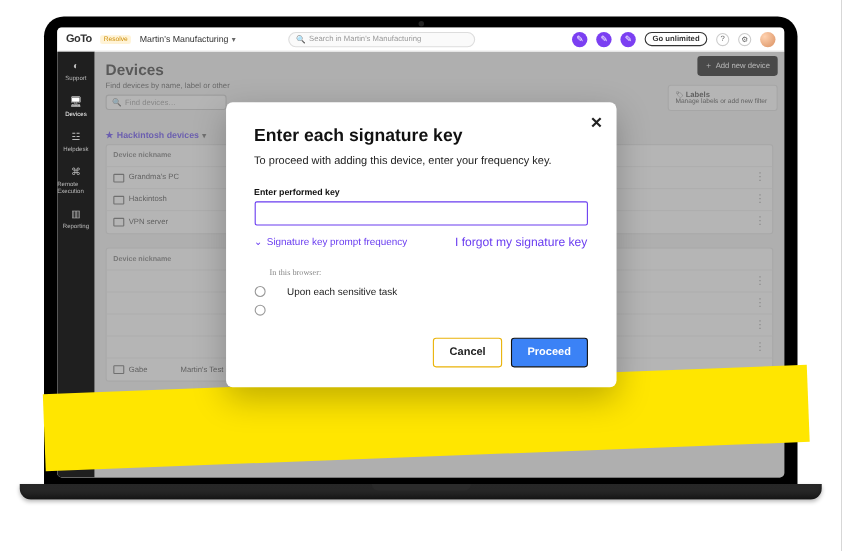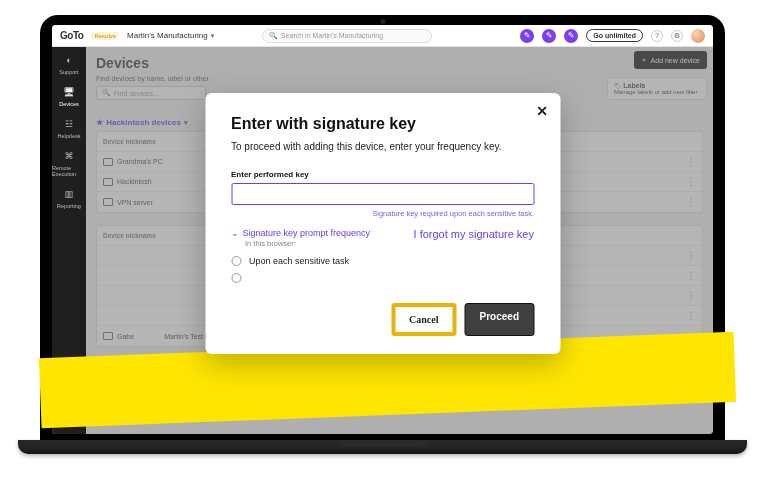--- a/index.html
+++ b/index.html
@@ -46,31 +46,31 @@
   .yellow-band{position:absolute;left:0;right:-10px;top:330px;height:70px;background:#ffe600;transform:rotate(-2.2deg);z-index:2;}
   .modal{position:absolute;z-index:5;left:50%;top:78px;transform:translateX(-50%);width:355px;background:#fff;border-radius:6px;box-shadow:0 10px 30px rgba(0,0,0,.25);padding:22px 26px 18px 26px;}
   .close{position:absolute;top:10px;right:12px;font-size:14px;color:#222;font-weight:700;cursor:pointer;}
   .m-title{font-size:16px;font-weight:800;color:#111;margin-bottom:8px;}
   .m-sub{font-size:10px;color:#222;margin-bottom:18px;}
   .field-label{font-size:8px;font-weight:700;color:#111;margin-bottom:4px;}
   .sig-input{width:100%;height:22px;border:1.3px solid #6a3df0;border-radius:2px;outline:none;padding:0 6px;font-size:10px;}
   .hint{font-size:7.5px;color:#7a5fe0;text-align:right;margin-top:4px;}
   .freq-row{display:flex;justify-content:space-between;align-items:flex-start;margin-top:10px;}
   .freq-toggle{font-size:9px;color:#6a3df0;display:flex;align-items:center;gap:4px;cursor:pointer;}
-  .freq-sub{font-size:7.5px;color:#888;margin-left:14px;margin-top:1px;}
+  .freq-sub{font-size:7.5px;color:#888;margin-left:14px;margin-top:18px;font-family:Liberation Serif, serif;}
   .forgot{font-size:11px;color:#6a3df0;cursor:pointer;}
   .opts{margin-top:8px;display:flex;flex-direction:column;gap:7px;}
-  .opt{display:flex;align-items:flex-start;gap:8px;font-size:9px;color:#222;cursor:pointer;}
+  .opt{display:flex;align-items:flex-start;gap:20px;font-size:9px;color:#222;cursor:pointer;}
   .radio{width:10px;height:10px;border:1px solid #999;border-radius:50%;display:inline-flex;align-items:center;justify-content:center;}
   .radio.sel{border-color:#111;}
   .radio.sel::after{content:"";width:5px;height:5px;background:#111;border-radius:50%;}
   .actions{display:flex;justify-content:flex-end;gap:8px;margin-top:20px;}
   .btn{font-size:10px;padding:7px 14px;border-radius:3px;cursor:pointer;font-weight:600;}
-  .btn-secondary{background:#fff;border:4px solid #eab308;color:#222;font-family:Liberation Serif, serif;}
-  .btn-primary{background:#404040;color:#fff;border:1px solid #111;}
+  .btn-secondary{background:#fff;border:1px solid #eab308;color:#222;}
+  .btn-primary{background:#3b82f6;color:#fff;border:1px solid #111;}
   .status-row{display:flex;align-items:center;gap:30px;font-size:7px;color:#444;padding:0 6px;height:20px;}
   .dot-green{width:6px;height:6px;background:#2bbf4e;border-radius:50%;display:inline-block;margin-right:3px;}
 </style>
 </head>
 <body>
 
 <div class="laptop">
   <div class="screen-bezel">
     <div class="camera"></div>
     <div class="screen">
@@ -207,25 +207,24 @@
           <div class="dimlayer"></div>
         </div>
       </div>
     </div>
   </div>
 
   <div class="yellow-band"></div>
 
   <div class="modal">
     <div class="close">✕</div>
-    <div class="m-title">Enter with signature key</div>
+    <div class="m-title">Enter each signature key</div>
     <div class="m-sub">To proceed with adding this device, enter your frequency key.</div>
     <div class="field-label">Enter performed key</div>
     <input class="sig-input" value="" style="">
-    <div class="hint">Signature key required upon each sensitive task.</div>
     <div class="freq-row">
       <div>
         <div class="freq-toggle">
           <span>⌄</span>
           <span>Signature key prompt frequency</span>
         </div>
         <div class="freq-sub">In this browser:</div>
       </div>
       <div class="forgot">I forgot my signature key</div>
     </div>

